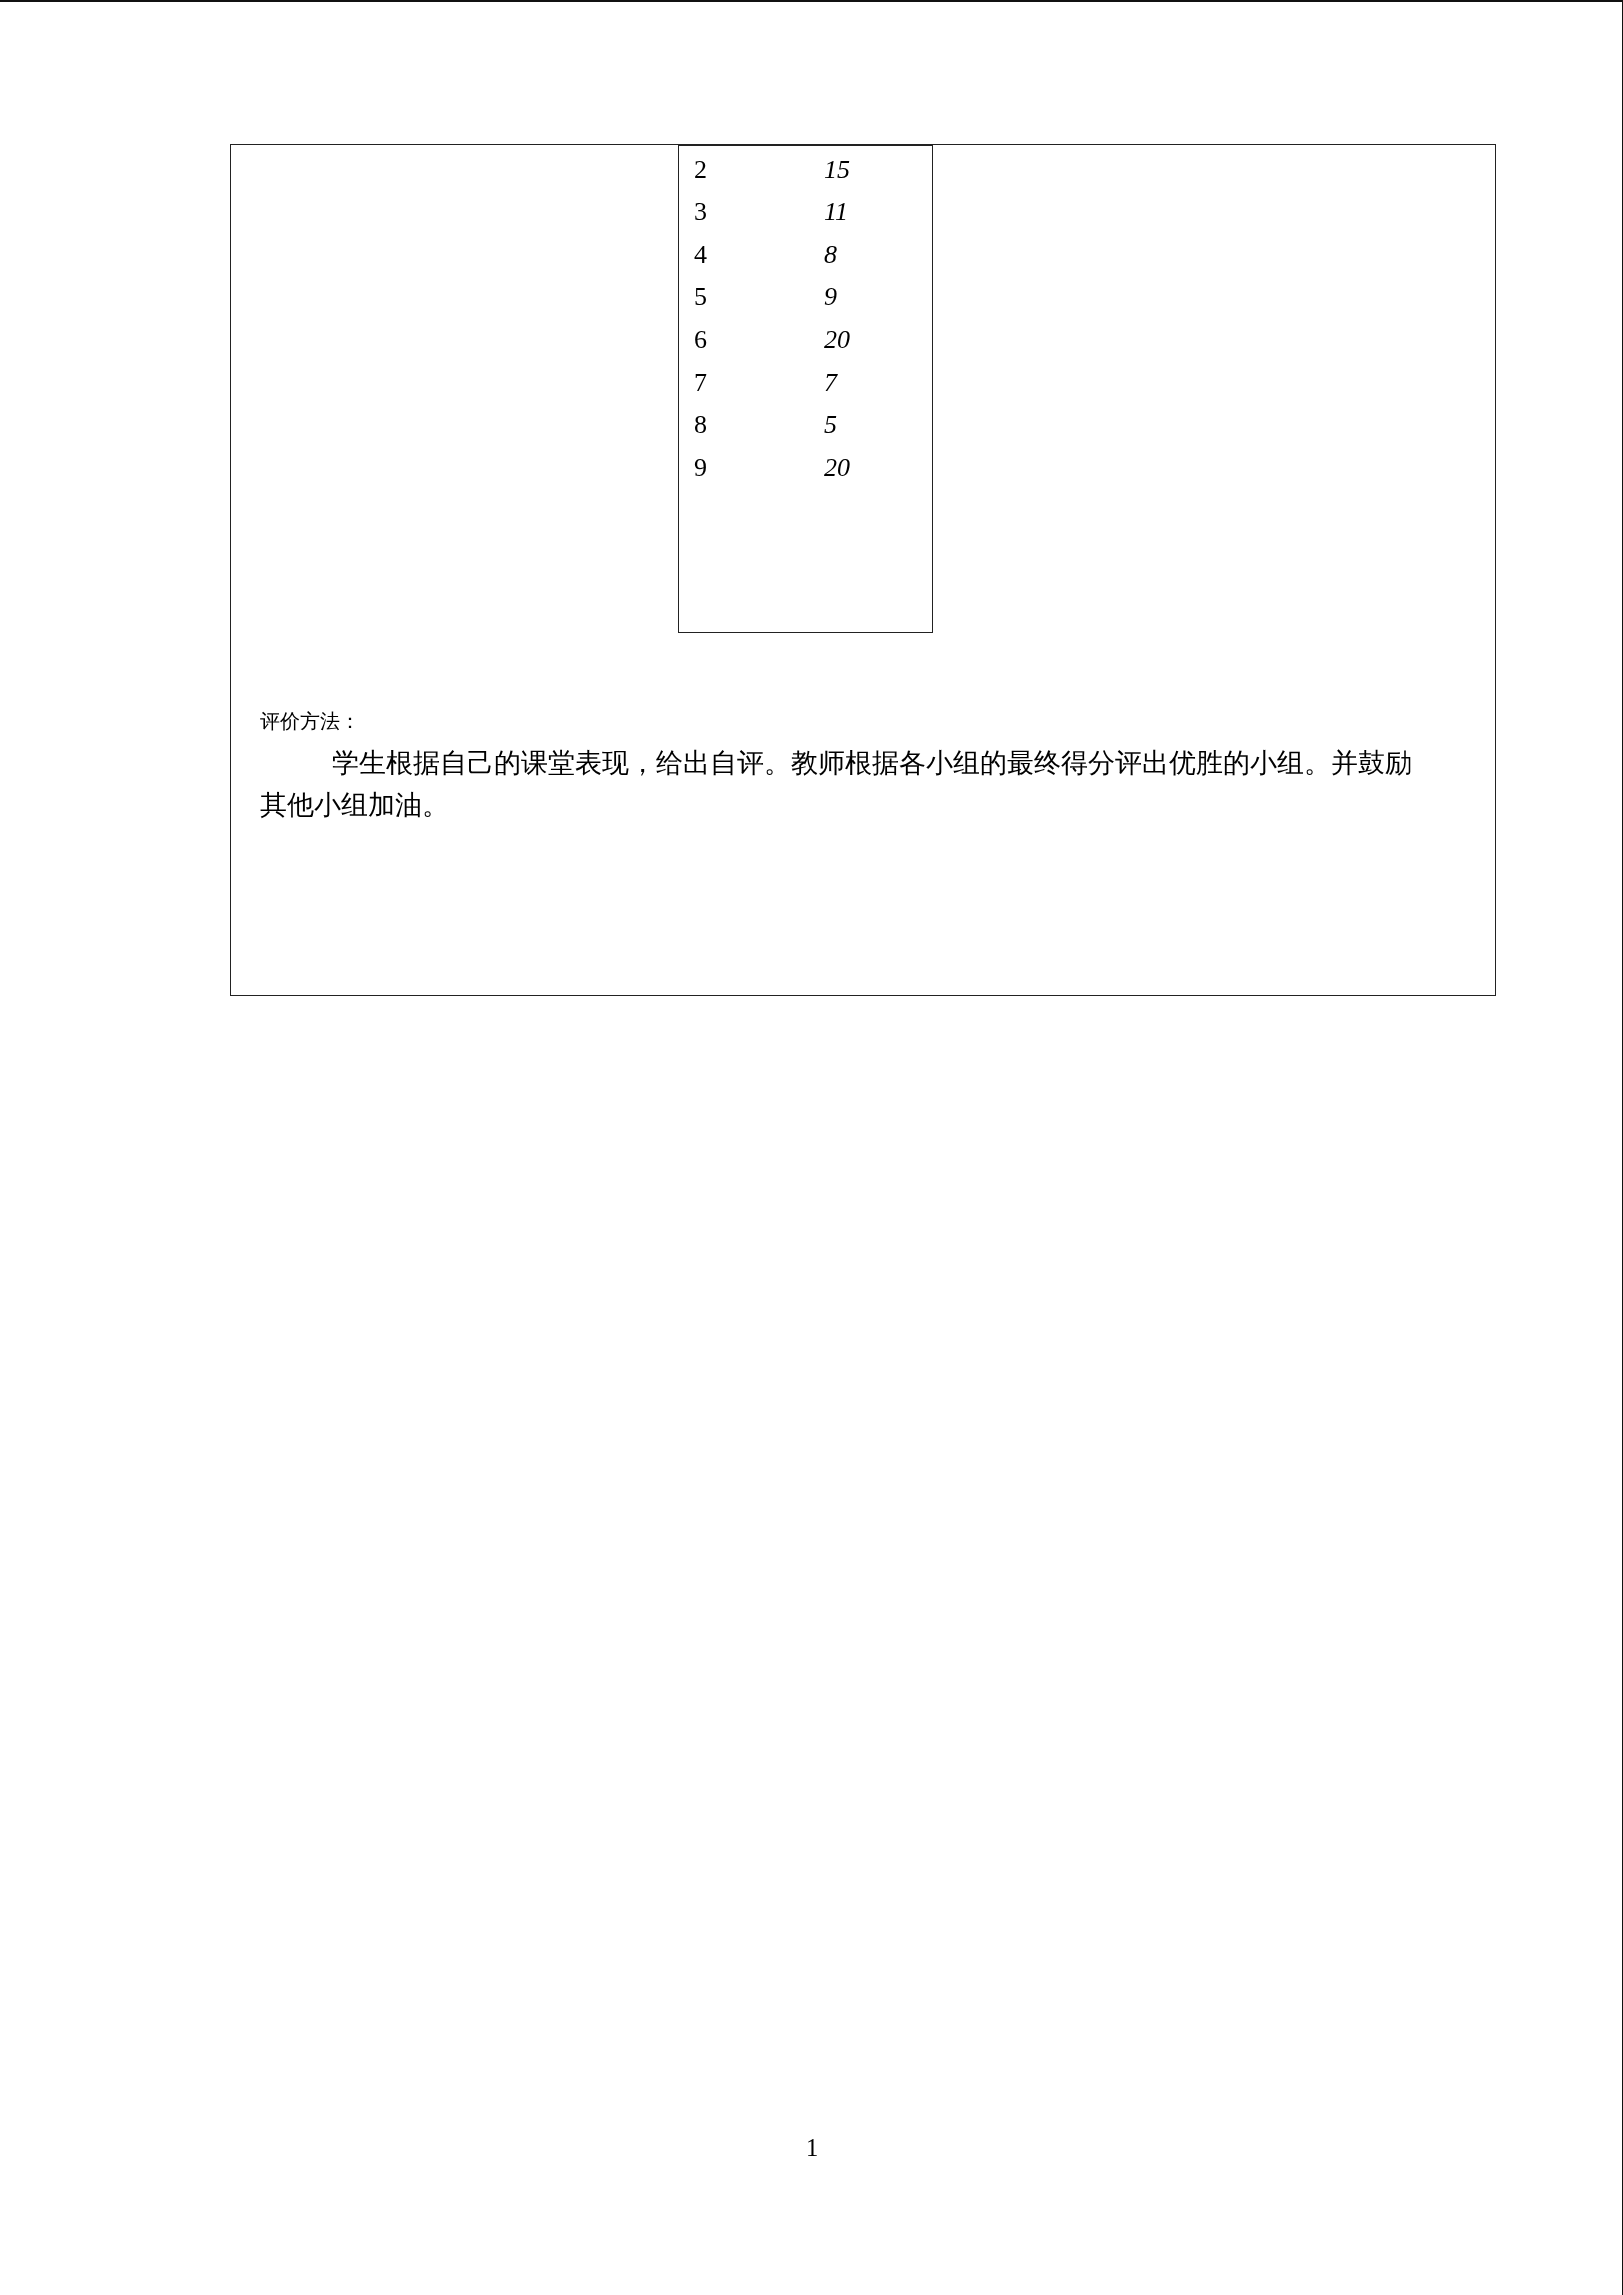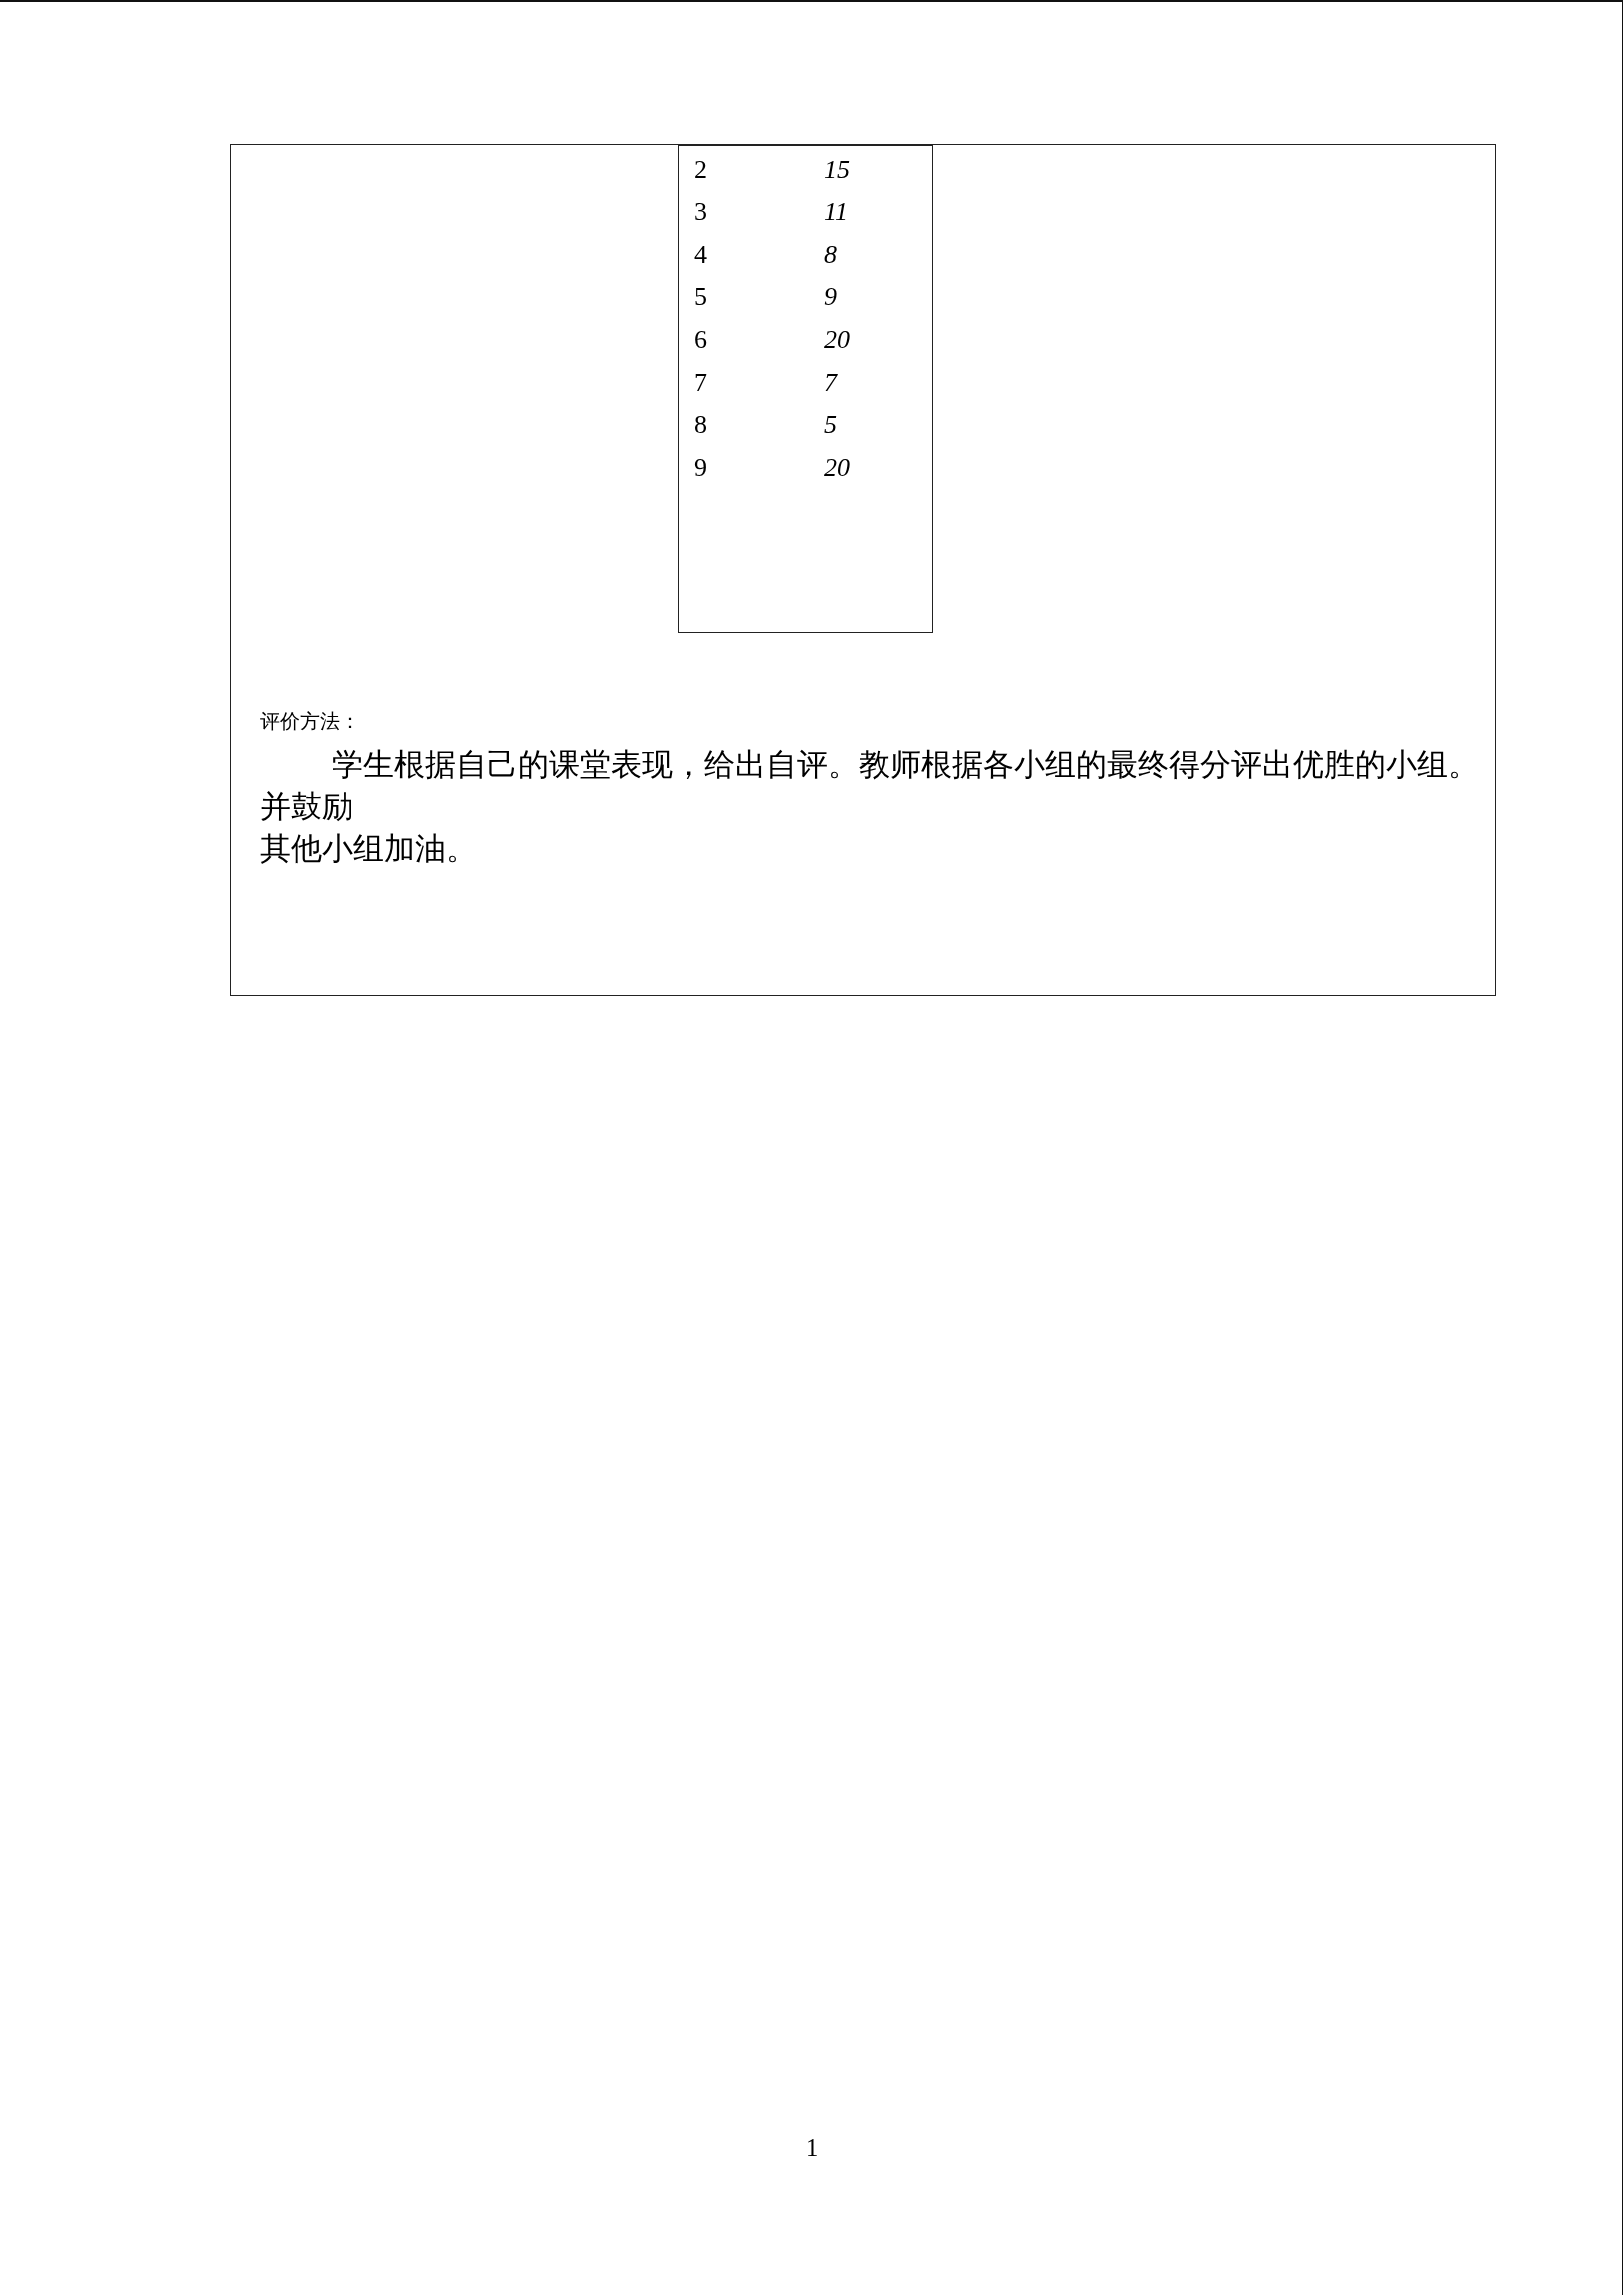--- a/index.html
+++ b/index.html
@@ -19,22 +19,22 @@
     border: 1.4px solid #222; border-top-width: 1.4px; box-sizing: border-box;
   }
   .row { position: absolute; left: 0; width: 100%; height: 34px; font-size: 26px; line-height: 34px; }
   .cell-a { position: absolute; left: 15px; }
   .cell-b { position: absolute; left: 145px; font-style: italic; }
   .eval-heading {
     position: absolute; left: 260px; top: 702px; font-size: 20px; line-height: 38px;
     font-family: "DejaVu Sans", "Liberation Sans", sans-serif;
   }
   .eval-para {
-    position: absolute; left: 260px; top: 744px; width: 1220px; font-size: 31px; line-height: 42px;
-    font-family: Liberation Serif, serif;
+    position: absolute; left: 260px; top: 744px; width: 1220px; font-size: 27px; line-height: 42px;
+    font-family: Liberation Mono, monospace;
   }
   .eval-para .indent { display: inline-block; width: 72px; }
   .page-number {
     position: absolute; left: 806px; top: 2133px; font-size: 24.5px; line-height: 30px;
   }
 </style>
 </head>
 <body>
 
 <div class="page-top-border"></div>

